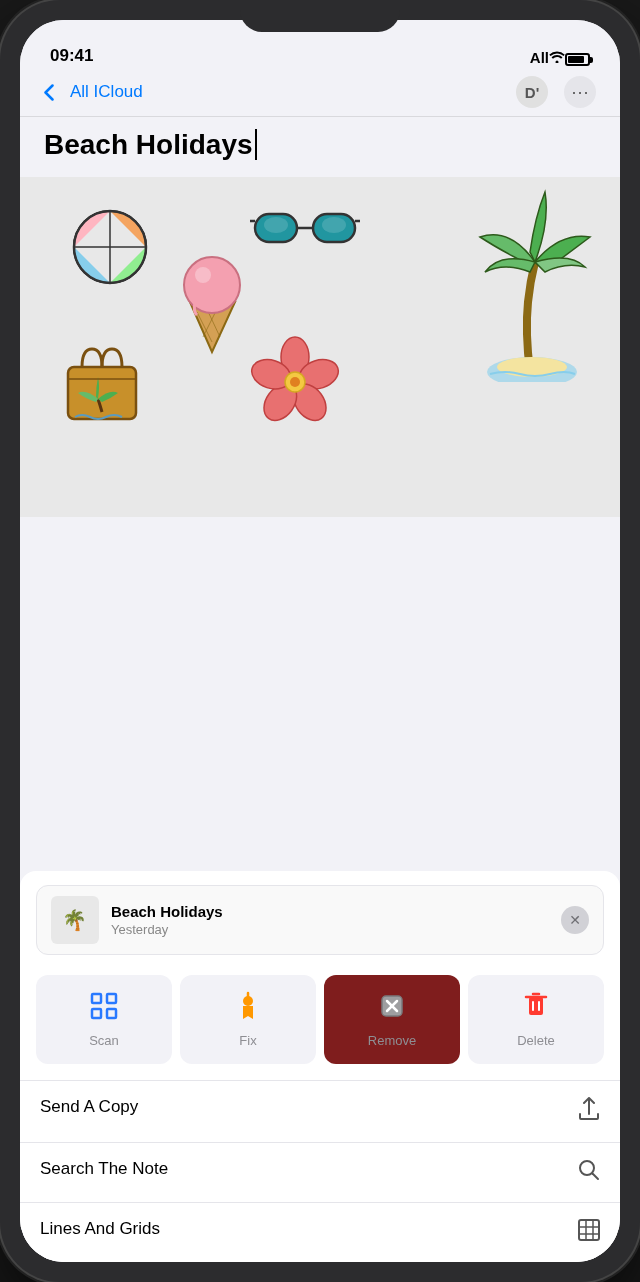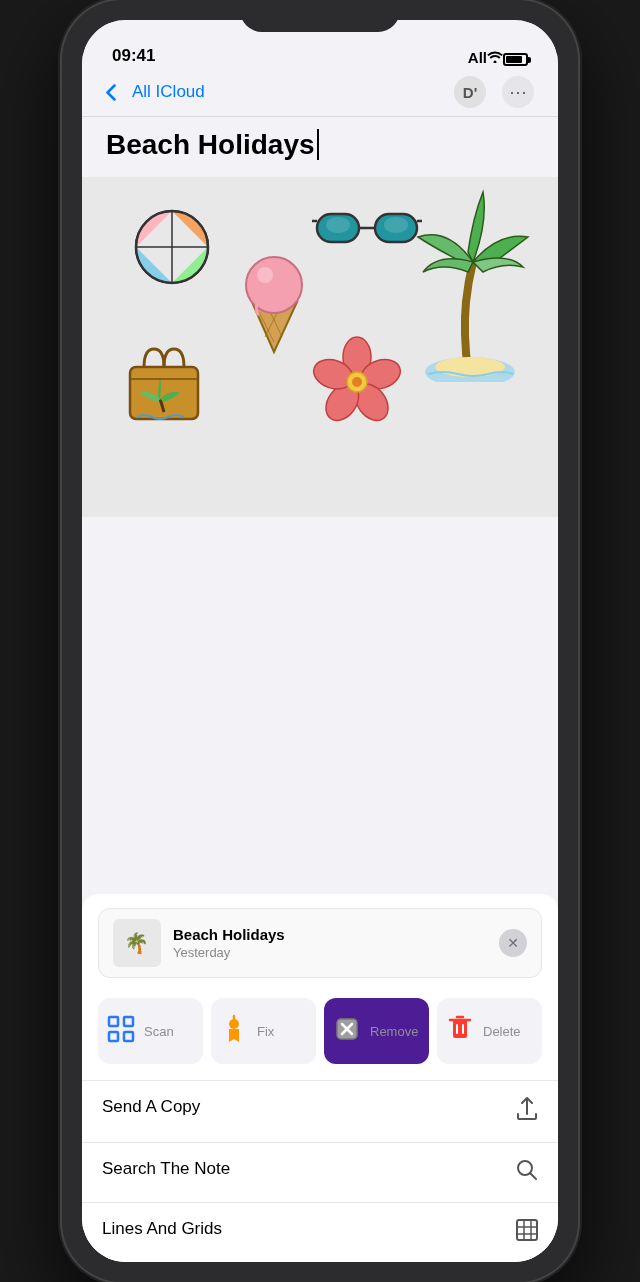--- a/index.html
+++ b/index.html
@@ -5,21 +5,21 @@
     * { margin: 0; padding: 0; box-sizing: border-box; }
     body {
       background: #1a1a1a;
       display: flex;
       justify-content: center;
       align-items: center;
       min-height: 100vh;
       font-family: -apple-system, BlinkMacSystemFont, 'SF Pro Display', 'Helvetica Neue', sans-serif;
     }
     .phone-frame {
-      width: 516px;
+      width: 640px;
       height: 1282px;
       background: #2c2c2e;
       border-radius: 60px;
       position: relative;
       box-shadow: 0 0 0 2px #444, 0 0 0 4px #222, 0 30px 80px rgba(0,0,0,0.8);
       overflow: hidden;
       padding-left: 16px;
     }
     .phone-screen {
       position: absolute;
@@ -209,29 +209,30 @@
     
     .action-buttons {
       display: flex;
       justify-content: space-around;
       padding: 20px 16px 16px;
       gap: 8px;
     }
     .action-btn {
       flex: 1;
       display: flex;
+      flex-direction: column;
       align-items: center;
       gap: 8px;
       padding: 16px 8px;
       border-radius: 12px;
       background: #f2f2f7;
       cursor: pointer;
     }
     .action-btn.active {
-      background: #4c1d95;
+      background: #7f1d1d;
       text-align: center;
     }
     .action-btn-label {
       font-size: 13px;
       color: #8e8e93;
       font-weight: 500;
     }
     .scan-icon-svg {
       width: 30px;
       height: 30px;

